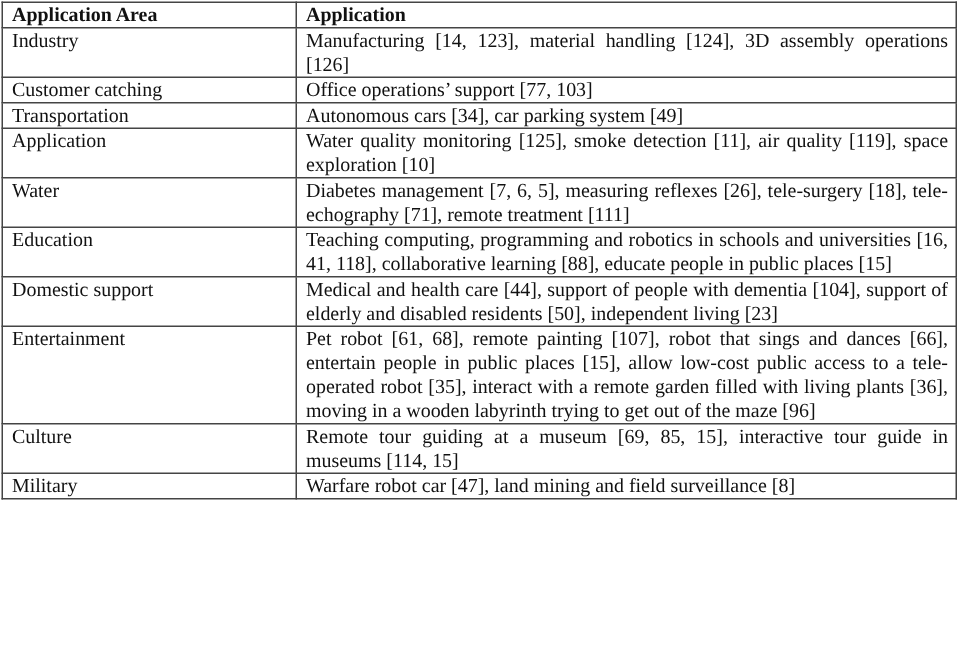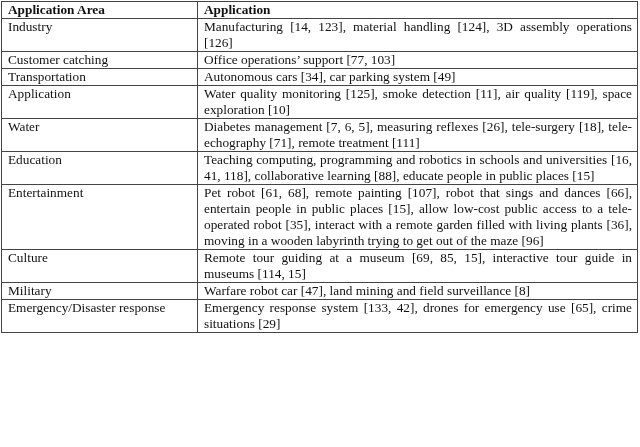--- a/index.html
+++ b/index.html
@@ -53,30 +53,30 @@
       </tr>
     <tr>
         <td class="area">Water</td>
         <td class="app">Diabetes management [7, 6, 5], measuring reflexes [26], tele-surgery [18], tele-echography [71], remote treatment [111]</td>
       </tr>
     <tr>
         <td class="area">Education</td>
         <td class="app">Teaching computing, programming and robotics in schools and universities [16, 41, 118], collaborative learning [88], educate people in public places [15]</td>
       </tr>
     <tr>
+        <td class="area">Domestic support</td>
+        <td class="app">Medical and health care [44], support of people with dementia [104], support of elderly and disabled residents [50], independent living [23]</td>
+      </tr>
+    <tr>
         <td class="area">Entertainment</td>
         <td class="app">Pet robot [61, 68], remote painting [107], robot that sings and dances [66], entertain people in public places [15], allow low-cost public access to a tele-operated robot [35], interact with a remote garden filled with living plants [36], moving in a wooden labyrinth trying to get out of the maze [96]</td>
       </tr>
     <tr>
         <td class="area">Culture</td>
         <td class="app">Remote tour guiding at a museum [69, 85, 15], interactive tour guide in museums [114, 15]</td>
       </tr>
     <tr>
         <td class="area">Military</td>
         <td class="app">Warfare robot car [47], land mining and field surveillance [8]</td>
       </tr>
-    <tr>
-        <td class="area">Emergency/Disaster response</td>
-        <td class="app">Emergency response system [133, 42], drones for emergency use [65], crime situations [29]</td>
-      </tr>
 
   </tbody>
 </table>
 
 </body></html>

